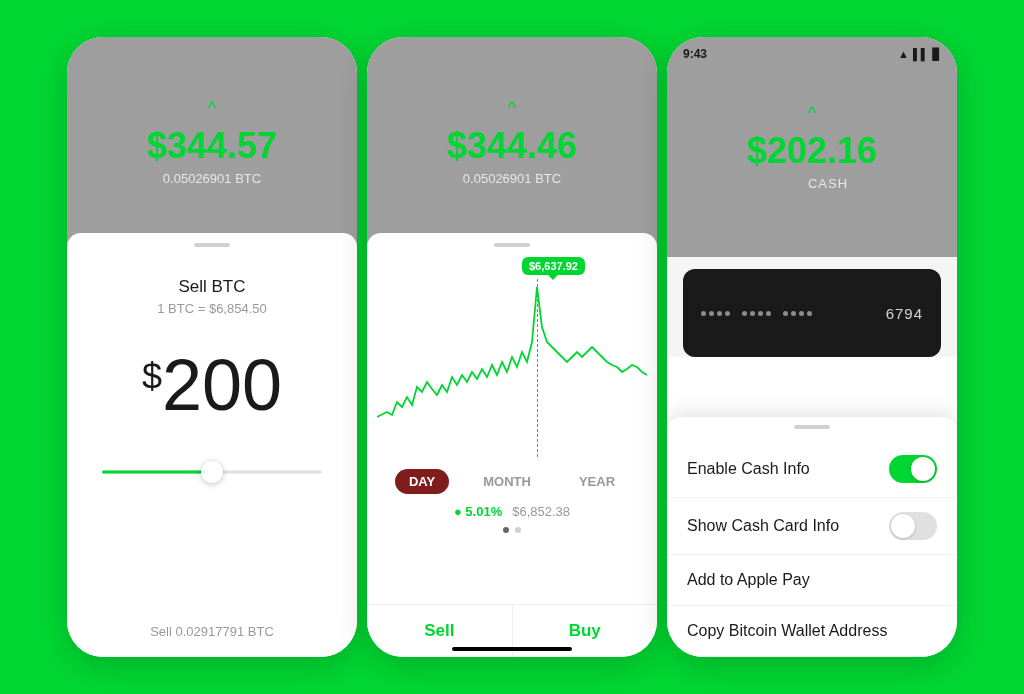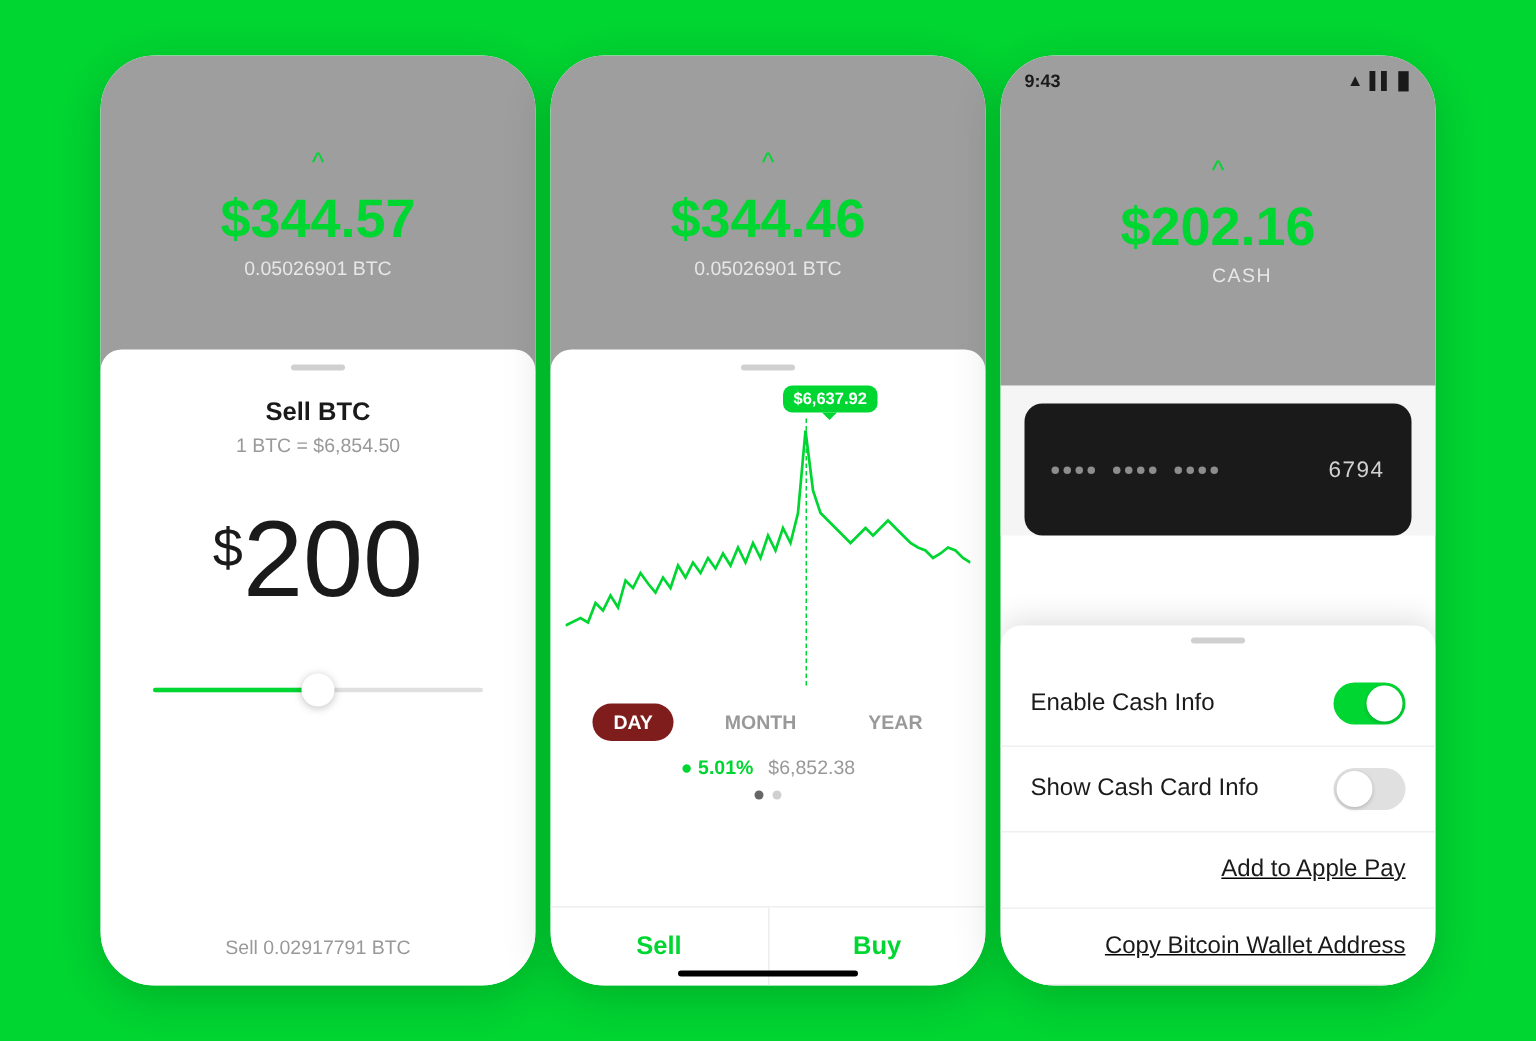--- a/index.html
+++ b/index.html
@@ -67,23 +67,23 @@
       height: 4px;
       background: #d0d0d0;
       border-radius: 2px;
       position: absolute;
       top: 10px;
       left: 50%;
       transform: translateX(-50%);
     }
     .sell-title {
       font-size: 17px;
-      font-weight: 700;
+      font-weight: 400;
       color: #1a1a1a;
-      margin-top: 12px;
+      margin-top: 24px;
     }
     .sell-sub {
       font-size: 13px;
       color: #999;
       margin-top: 4px;
     }
     .dollar-amount {
       font-size: 72px;
       font-weight: 300;
       color: #1a1a1a;
@@ -396,24 +396,23 @@
       border-bottom: 1px solid #f0f0f0;
     }
     .sheet-row:last-child {
       border-bottom: none;
     }
     .sheet-row-label {
       font-size: 16px;
       color: #1a1a1a;
     }
     .sheet-row-center {
-      text-align: right;
+      text-align: left;
       padding: 16px 20px;
       border-bottom: 1px solid #f0f0f0;
-      text-decoration: underline;
     }
     .sheet-row-center .sheet-row-label {
       color: #1a1a1a;
     }
 
     
     .toggle {
       width: 48px;
       height: 28px;
       border-radius: 14px;

